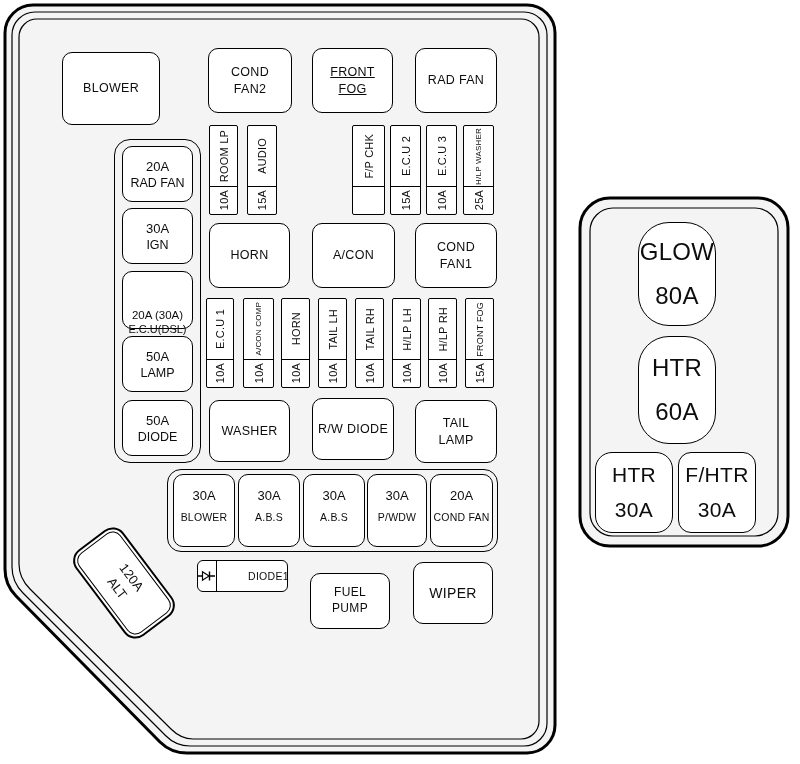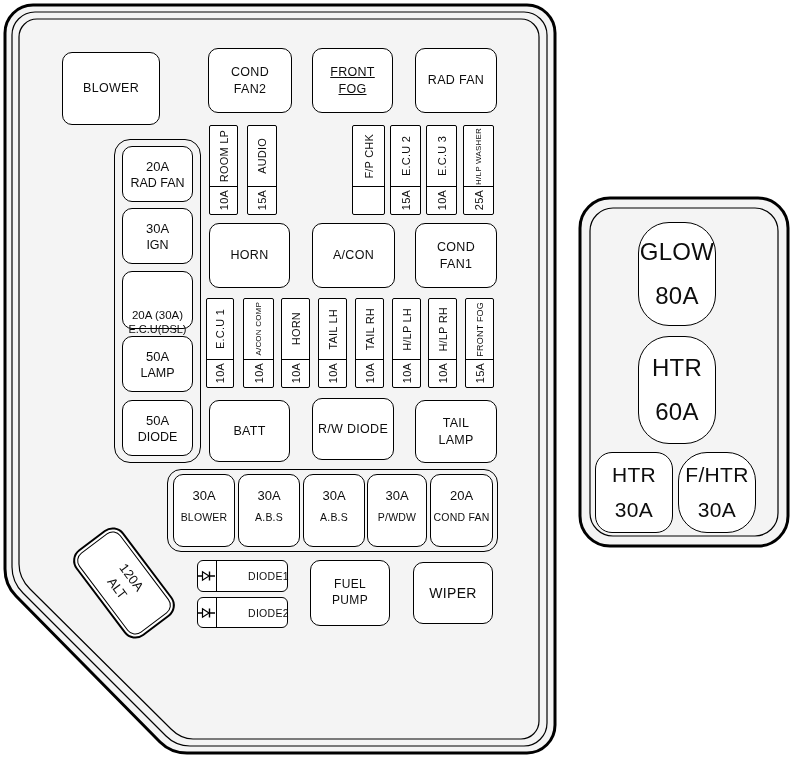--- a/index.html
+++ b/index.html
@@ -210,21 +210,21 @@
   <div class="box vfuse" style="left:465px;top:298px;width:29px;height:90px;">
     <div class="vlabel">
         <span class="vtext small" style="font-size:9px;">FRONT FOG</span>
       </div>
     <div class="vamp">
         <span class="vtext">15A</span>
       </div>
   </div>
 
   <div class="box relay" style="left:209px;top:400px;width:81px;height:62px;">
-    <span>BATT</span>
+    <span>WASHER</span>
   </div>
   <div class="box relay" style="left:312px;top:398px;width:82px;height:62px;">
     <span>R/W DIODE</span>
   </div>
   <div class="box relay" style="left:415px;top:400px;width:82px;height:63px;">
     <span>TAIL
 LAMP</span>
   </div>
 
   <div class="container" style="left:167px;top:469px;width:331px;height:83px;border-radius:14px;"></div>
@@ -259,48 +259,39 @@
 
   <div class="box diode" style="left:197px;top:560px;width:91px;height:32px;">
     <div class="diode-cell">
       <svg width="18" height="12" viewBox="0 0 18 12">
         <path d="M0 6 H4 M11.5 6 H17 M11.5 1.5 V10.5" stroke="#000" stroke-width="1.4" fill="none"></path>
         <path d="M4.5 1.8 L11 6 L4.5 10.2 Z" fill="none" stroke="#000" stroke-width="1.2"></path>
       </svg>
     </div>
     <div class="diode-label">DIODE1</div>
   </div>
-  <div class="box diode" style="left:197px;top:597px;width:91px;height:31px;">
-    <div class="diode-cell">
-      <svg width="18" height="12" viewBox="0 0 18 12">
-        <path d="M0 6 H4 M11.5 6 H17 M11.5 1.5 V10.5" stroke="#000" stroke-width="1.4" fill="none"></path>
-        <path d="M4.5 1.8 L11 6 L4.5 10.2 Z" fill="none" stroke="#000" stroke-width="1.2"></path>
-      </svg>
-    </div>
-    <div class="diode-label">DIODE2</div>
-  </div>
-
-  <div class="box relay" style="left:310px;top:560px;width:80px;height:66px;font-size:12px;">
+
+  <div class="box relay" style="left:310px;top:573px;width:80px;height:56px;font-size:12px;">
     <span>FUEL
 PUMP</span>
   </div>
   <div class="box relay" style="left:413px;top:562px;width:80px;height:62px;font-size:14px;">
     <span>WIPER</span>
   </div>
 
   <div class="box side-fuse" style="left:638px;top:222px;width:78px;height:104px;">
     <span>GLOW</span>
     <span>80A</span>
   </div>
   <div class="box side-fuse" style="left:638px;top:336px;width:78px;height:108px;">
     <span>HTR</span>
     <span>60A</span>
   </div>
   <div class="box side-fuse small" style="left:595px;top:452px;width:78px;height:81px;border-radius:17px;">
     <span>HTR</span>
     <span>30A</span>
   </div>
-  <div class="box side-fuse small" style="left:678px;top:452px;width:78px;height:81px;border-radius:29px;">
+  <div class="box side-fuse small" style="left:678px;top:452px;width:78px;height:81px;border-radius:13px;">
     <span>F/HTR</span>
     <span>30A</span>
   </div>
 
 </div>
 
 </body></html>

